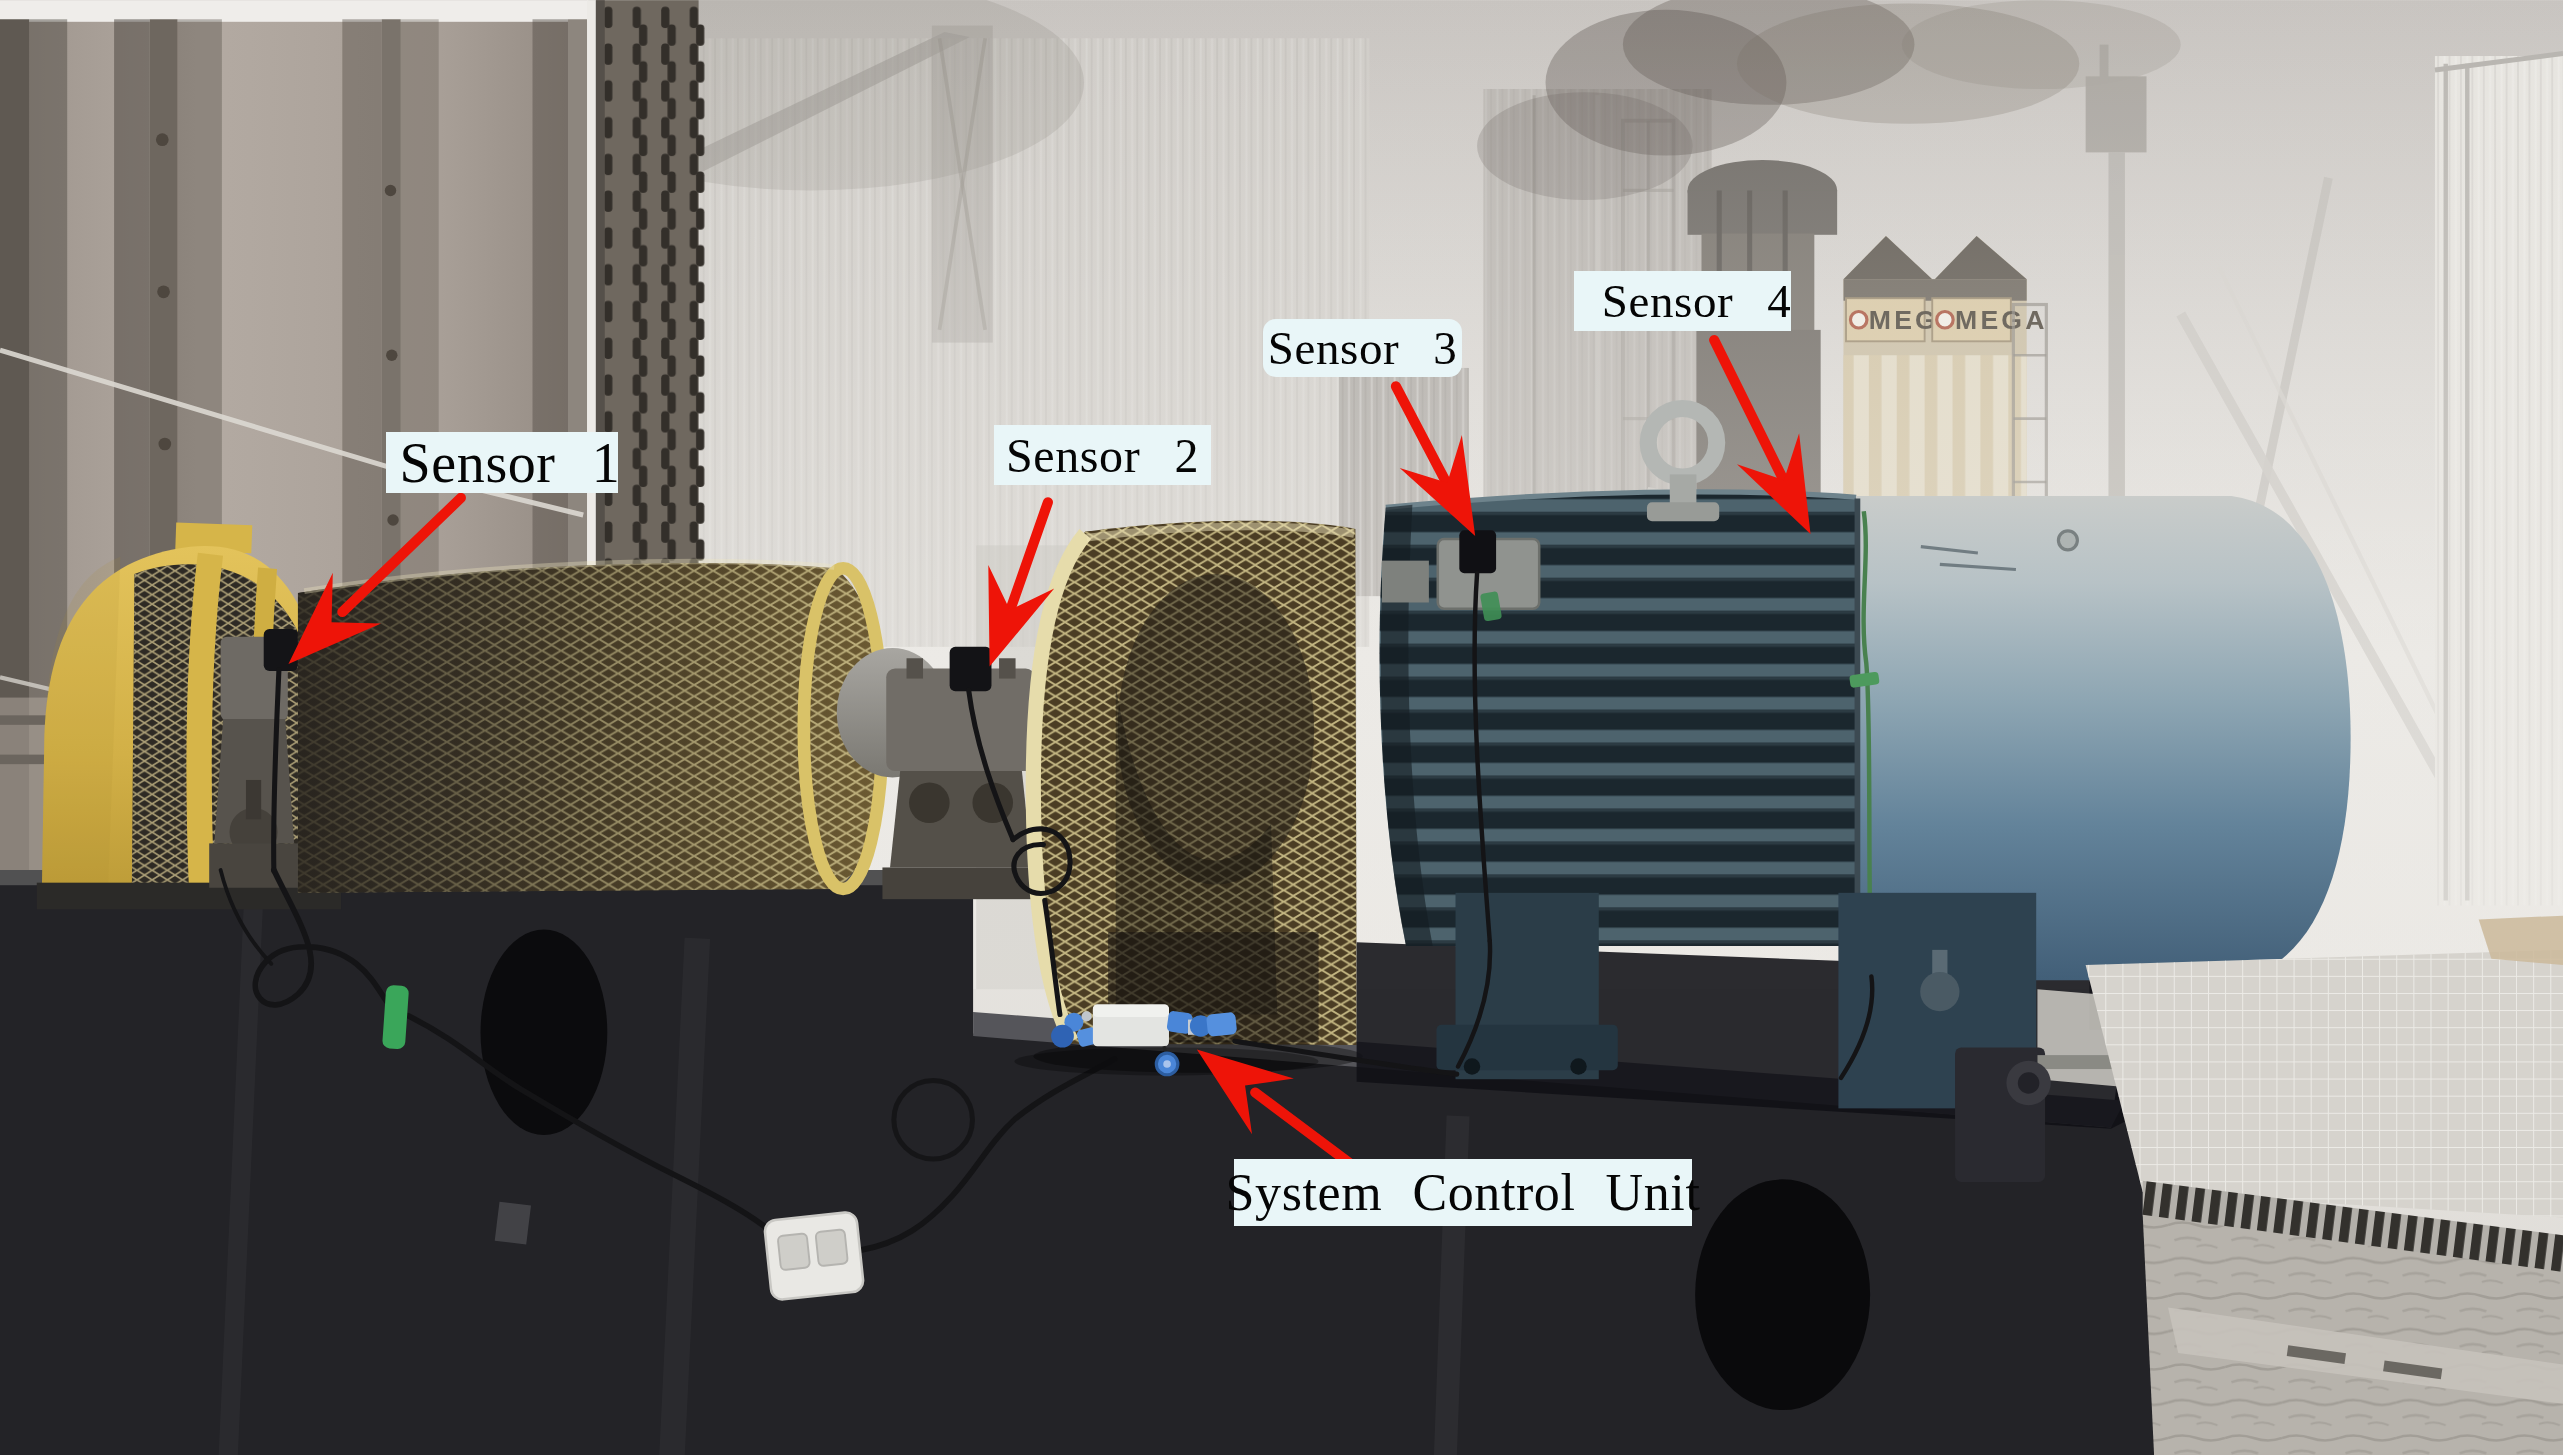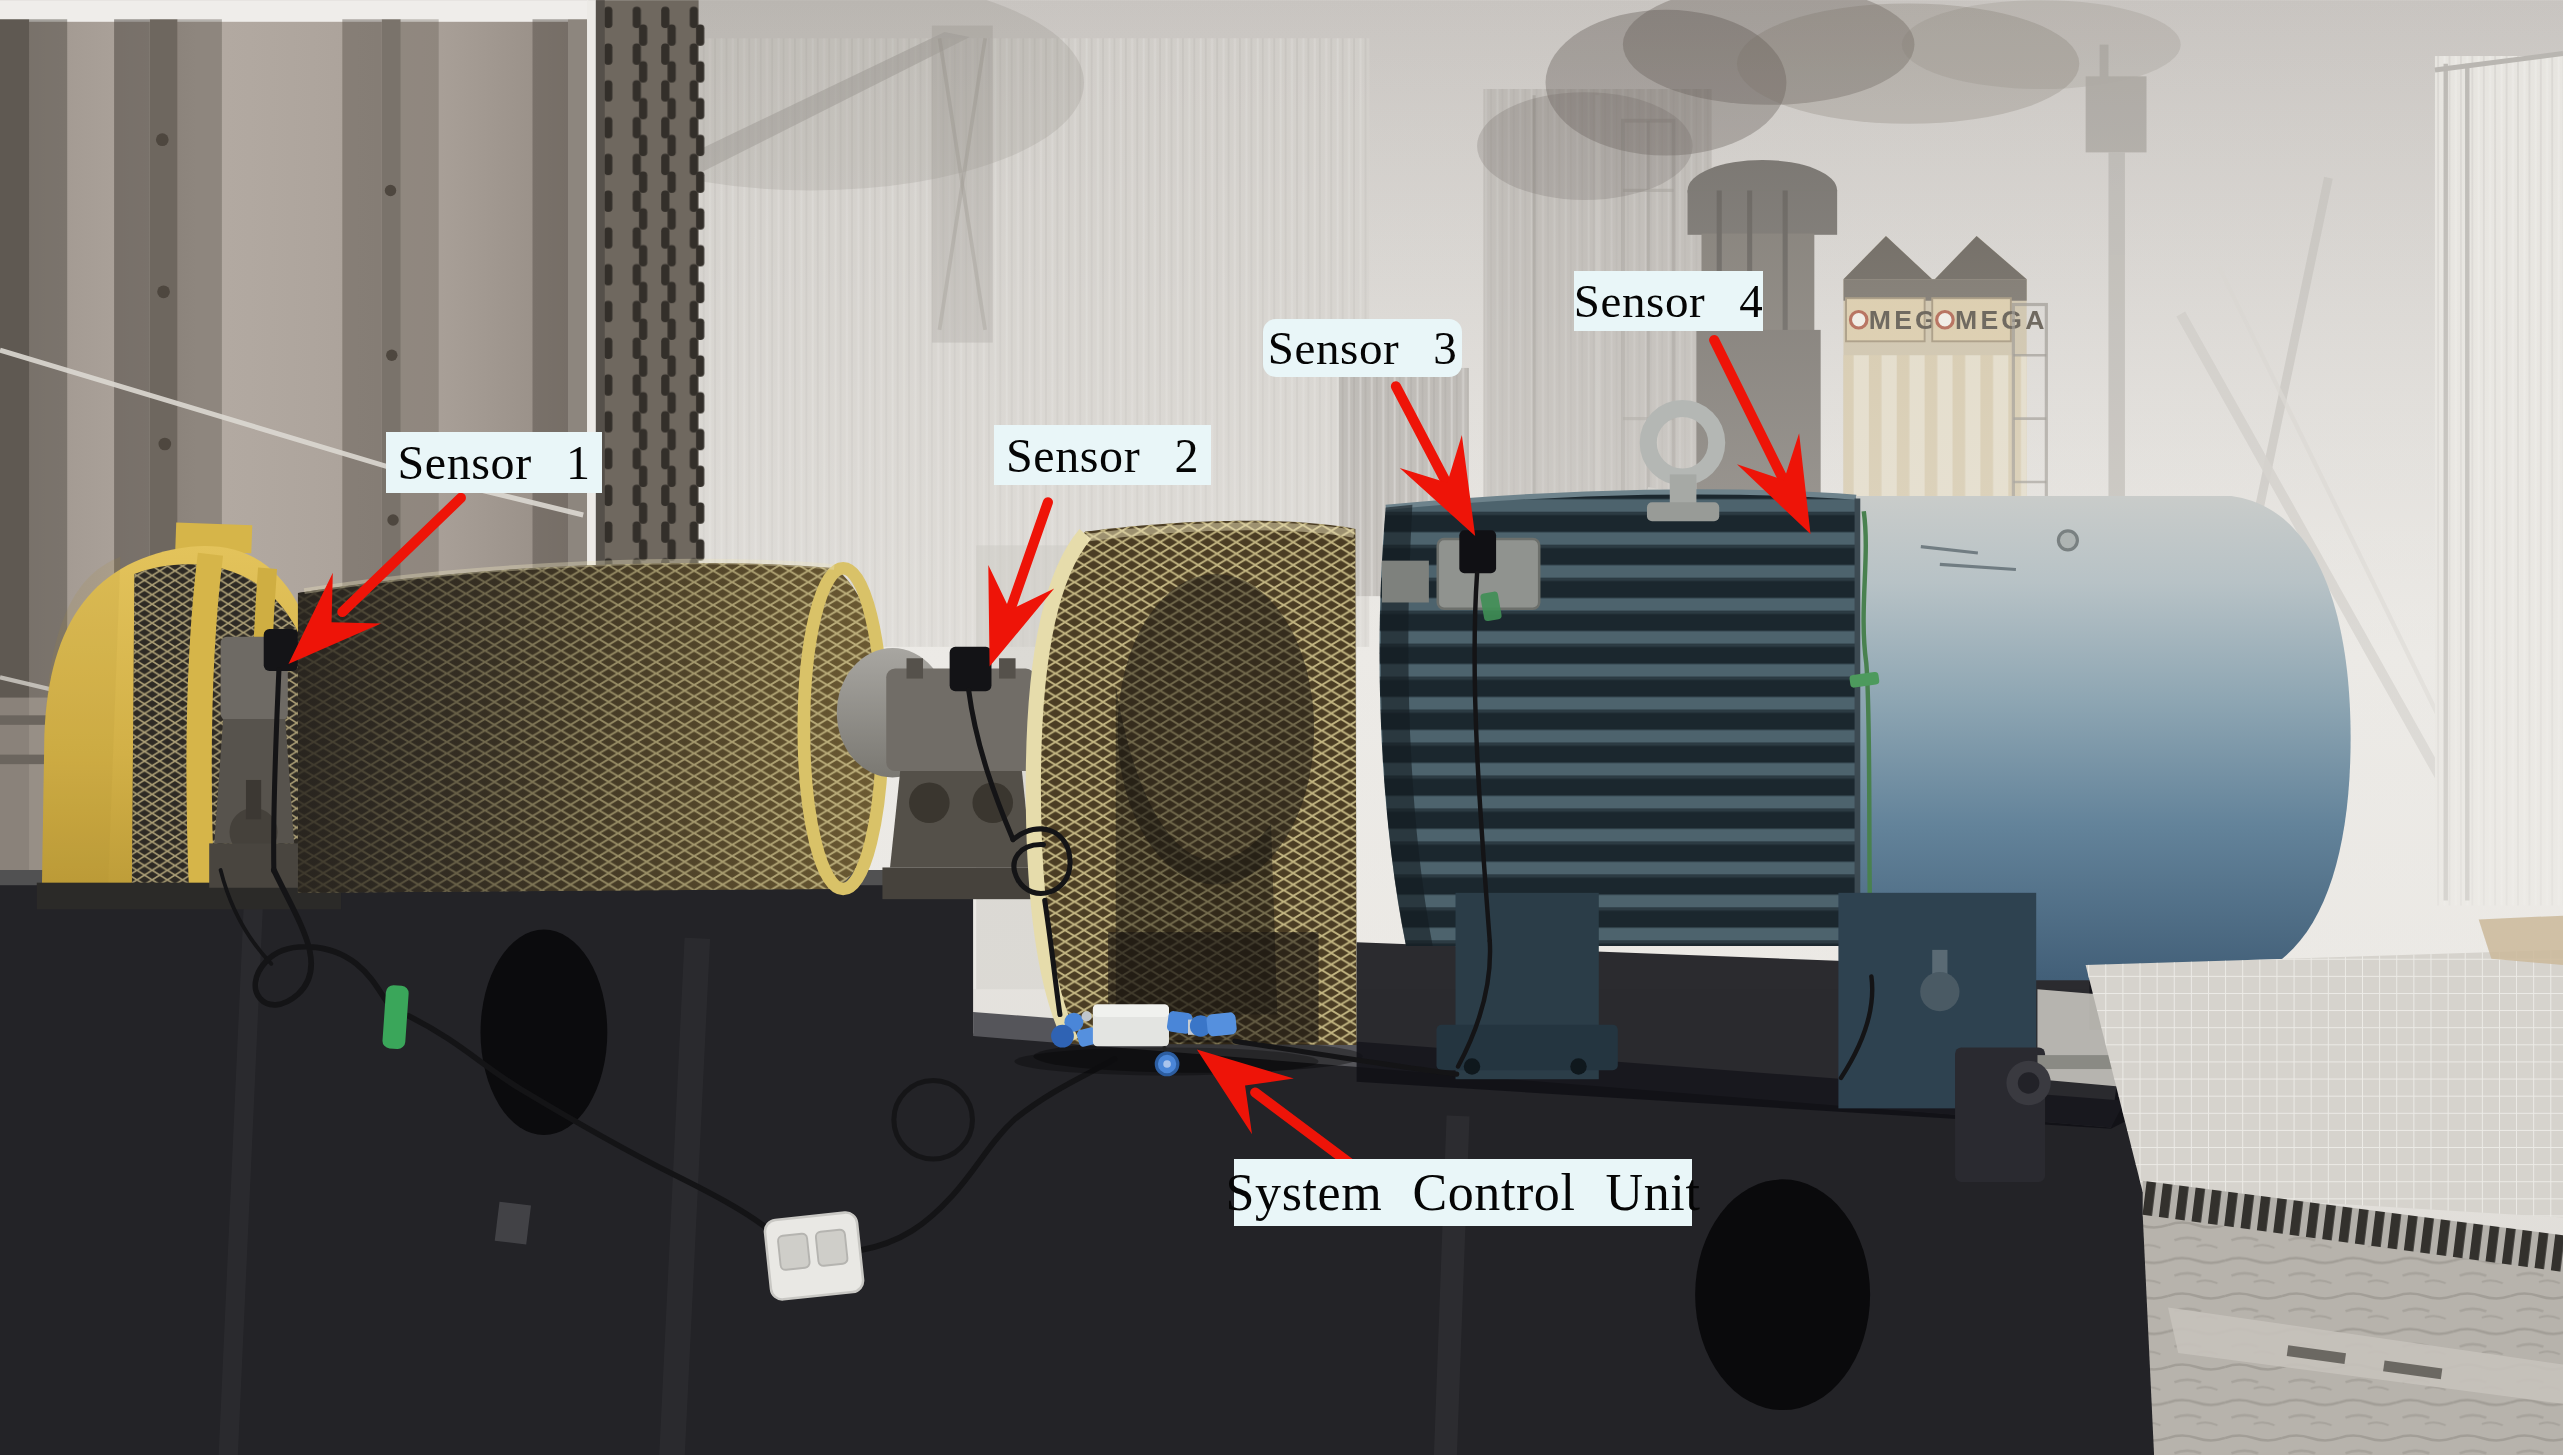--- a/index.html
+++ b/index.html
@@ -3,24 +3,24 @@
 <meta charset="utf-8">
 <style>
   html,body{margin:0;padding:0;background:#777;}
   #stage{position:relative;width:2563px;height:1456px;overflow:hidden;background:#dcdad6;
          font-family:"Liberation Sans",sans-serif;}
   #scene{position:absolute;left:0;top:0;}
   .annotation-label{position:absolute;display:flex;align-items:center;justify-content:center;
     background:var(--label-bg,#e9f6f8);color:var(--label-text,#050505);
     font-family:"Liberation Serif","DejaVu Serif",serif;font-weight:500;white-space:nowrap;
     letter-spacing:0.6px;}
-  #label-sensor-1{left:386px;top:432px;width:216px;height:61px;font-size:48px;word-spacing:21.6px;}
+  #label-sensor-1{left:386px;top:432px;width:216px;height:61px;font-size:56px;word-spacing:21.6px;padding-left:16px;}
   #label-sensor-2{left:994px;top:425px;width:217px;height:60px;font-size:48px;word-spacing:21.6px;}
   #label-sensor-3{left:1263px;top:319px;width:199px;height:58px;font-size:47px;word-spacing:21.6px;border-radius:13px;}
-  #label-sensor-4{left:1574px;top:271px;width:189px;height:60px;font-size:47px;word-spacing:21.6px;}
+  #label-sensor-4{left:1574px;top:271px;width:189px;height:60px;font-size:47px;word-spacing:21.6px;padding-left:28px;}
   #label-scu{left:1234px;top:1159px;width:458px;height:67px;font-size:52px;word-spacing:16.5px;}
   .arrow{fill:var(--arrow-red,#ee1408);stroke:none;}
   .arrow-shaft{stroke:var(--arrow-red,#ee1408);stroke-width:16;stroke-linecap:round;}
   .mega-sign-text{font-family:"Liberation Sans",sans-serif;font-weight:bold;font-size:42px;
     fill:#4a4338;letter-spacing:5px;}
 </style>
 </head>
 <body>
 
 <div id="stage">

